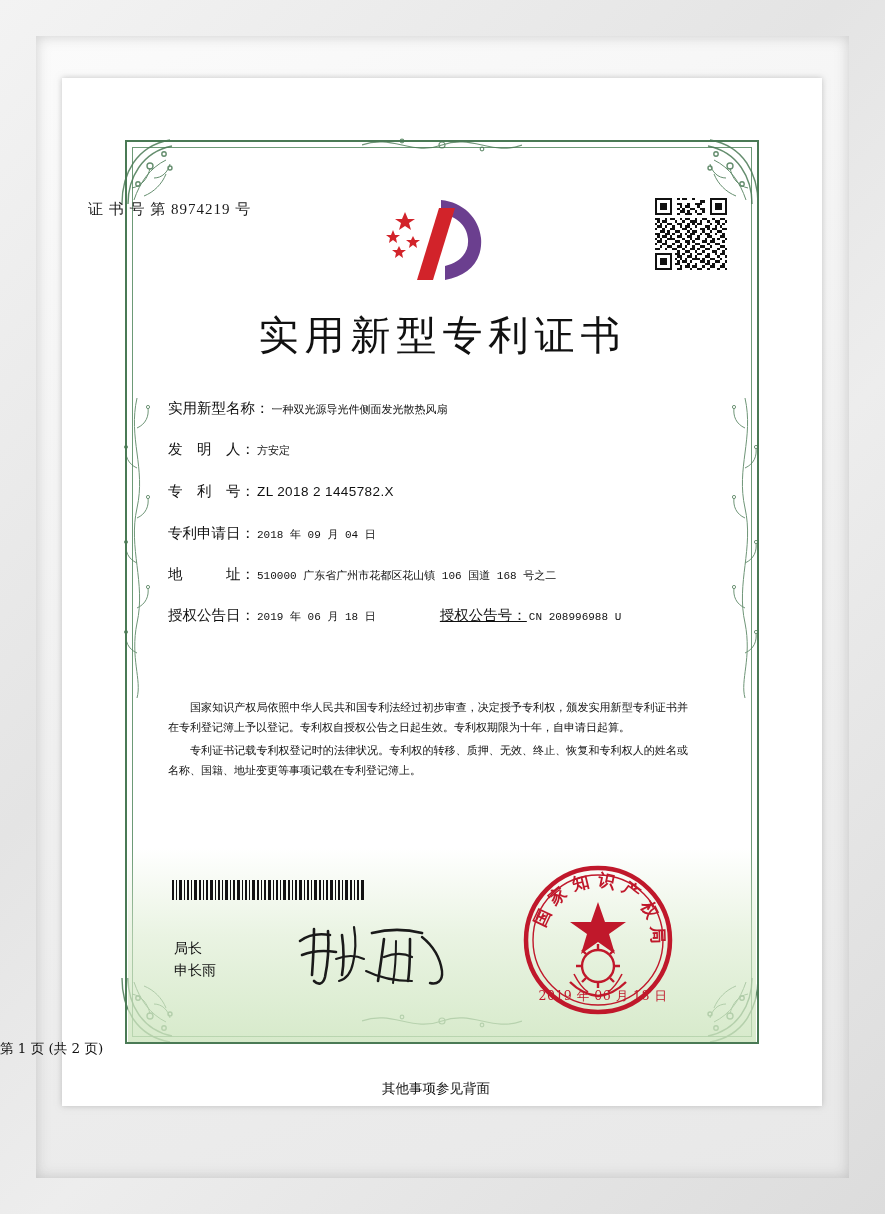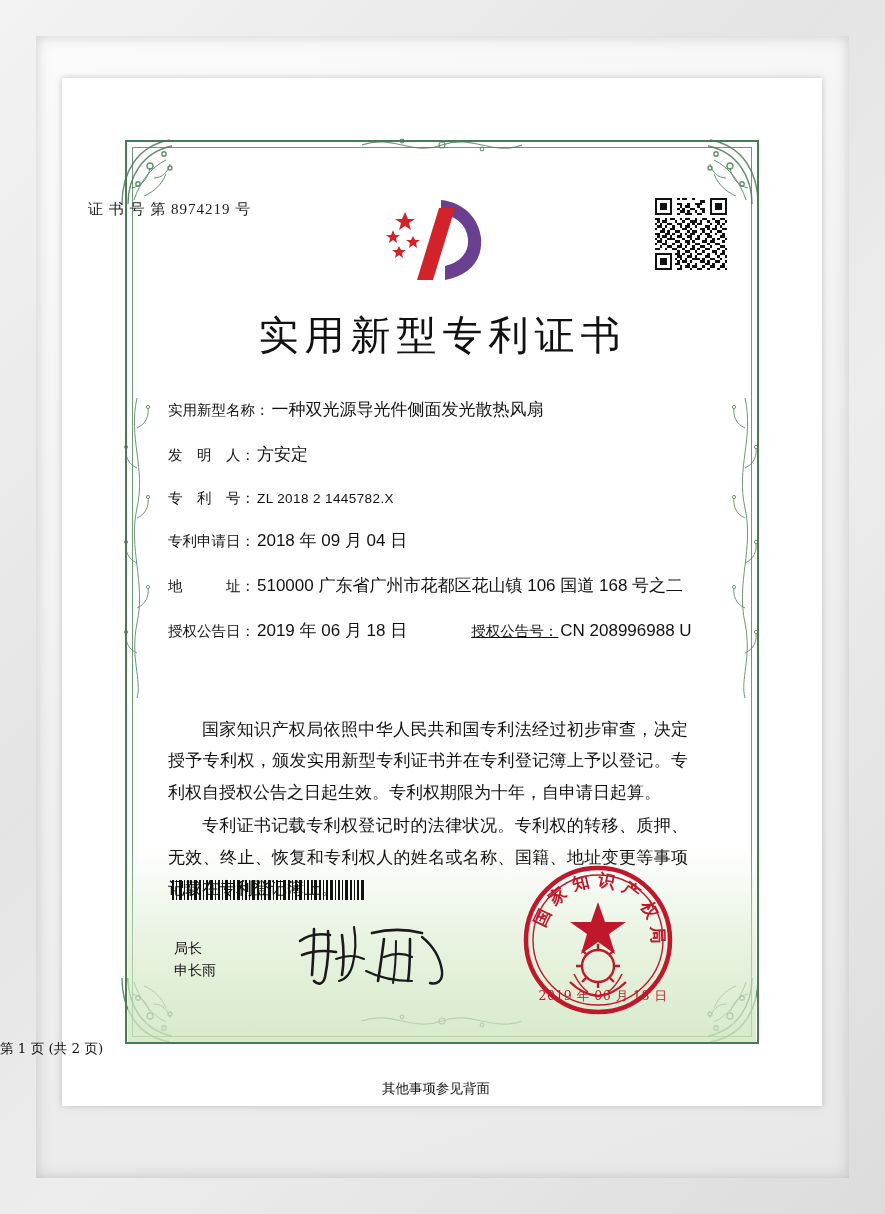--- a/index.html
+++ b/index.html
@@ -142,44 +142,43 @@
     color: #111;
     line-height: 1.4;
   }
   .field-label {
     white-space: pre;
     font-family: "DejaVu Serif", serif;
     font-size: 14.5px;
   }
   .field-value {
     margin-left: 2px;
-    font-family: Liberation Sans, sans-serif;
-    font-size: 17px;
+    font-family: Liberation Mono, monospace;
+    font-size: 11px;
   }
   .field-value.mono {
     font-family: Liberation Sans, sans-serif;
     font-size: 13.5px;
     letter-spacing: .4px;
   }
   .row-inline-second {
     margin-left: 64px;
     text-decoration: underline;
   }
 
   
   .body-text {
     position: absolute;
     left: 168px; top: 698px;
     width: 520px;
-    font-size: 17px;
+    font-size: 11px;
     line-height: 1.85;
     color: #111;
     text-align: justify;
     font-family: "DejaVu Serif", serif;
-    margin-top: 16px;
   }
   .body-text p { margin: 0 0 2px 0; text-indent: 2em; }
 
   
   .barcode {
     position: absolute;
     left: 172px; top: 880px;
     width: 192px; height: 20px;
   }
   .barcode svg { width: 192px; height: 20px; display: block; }

